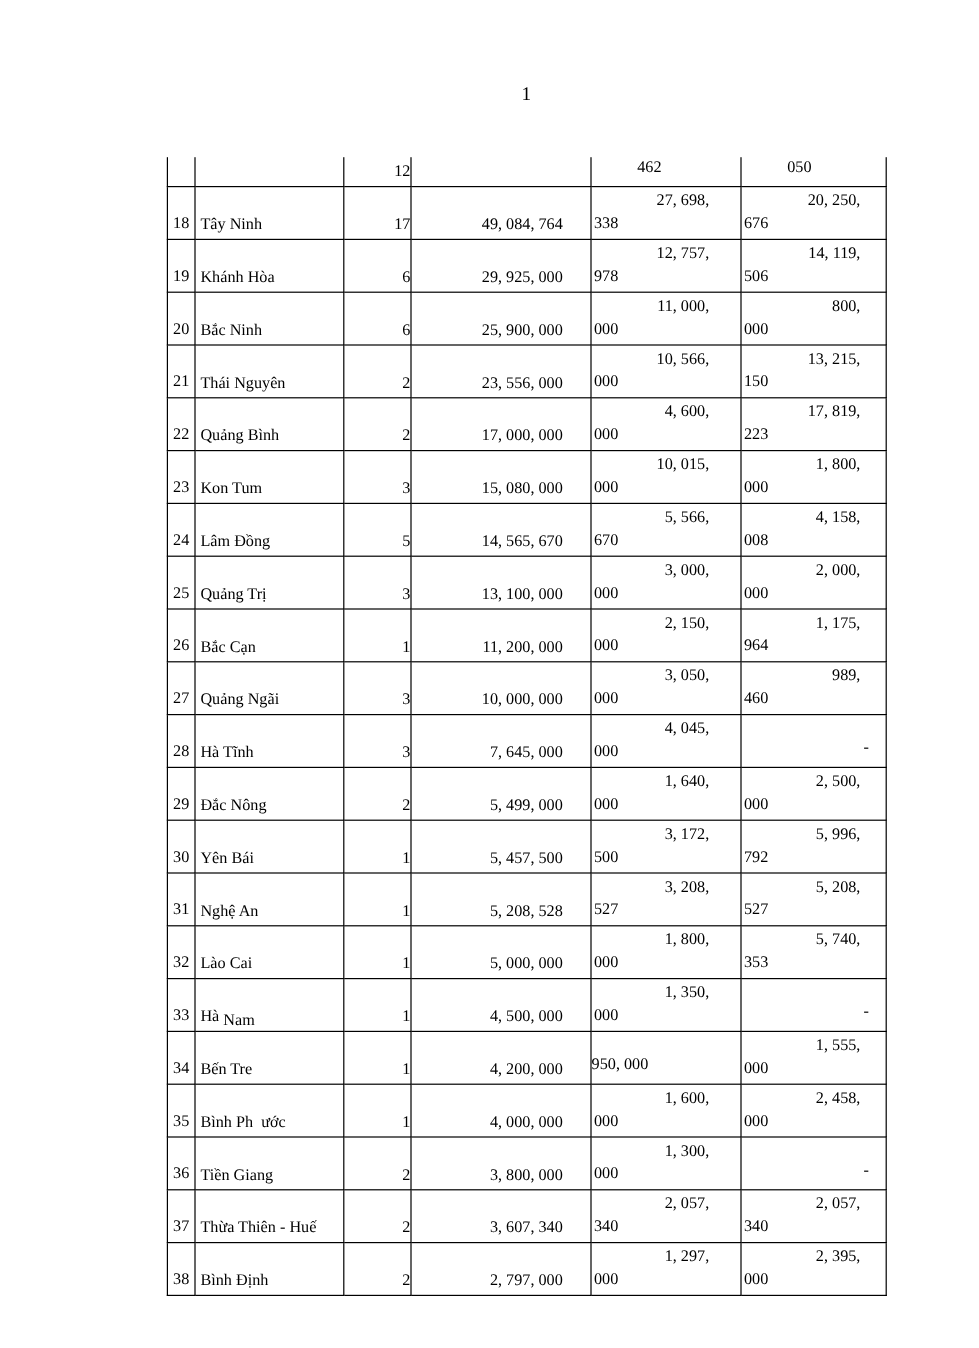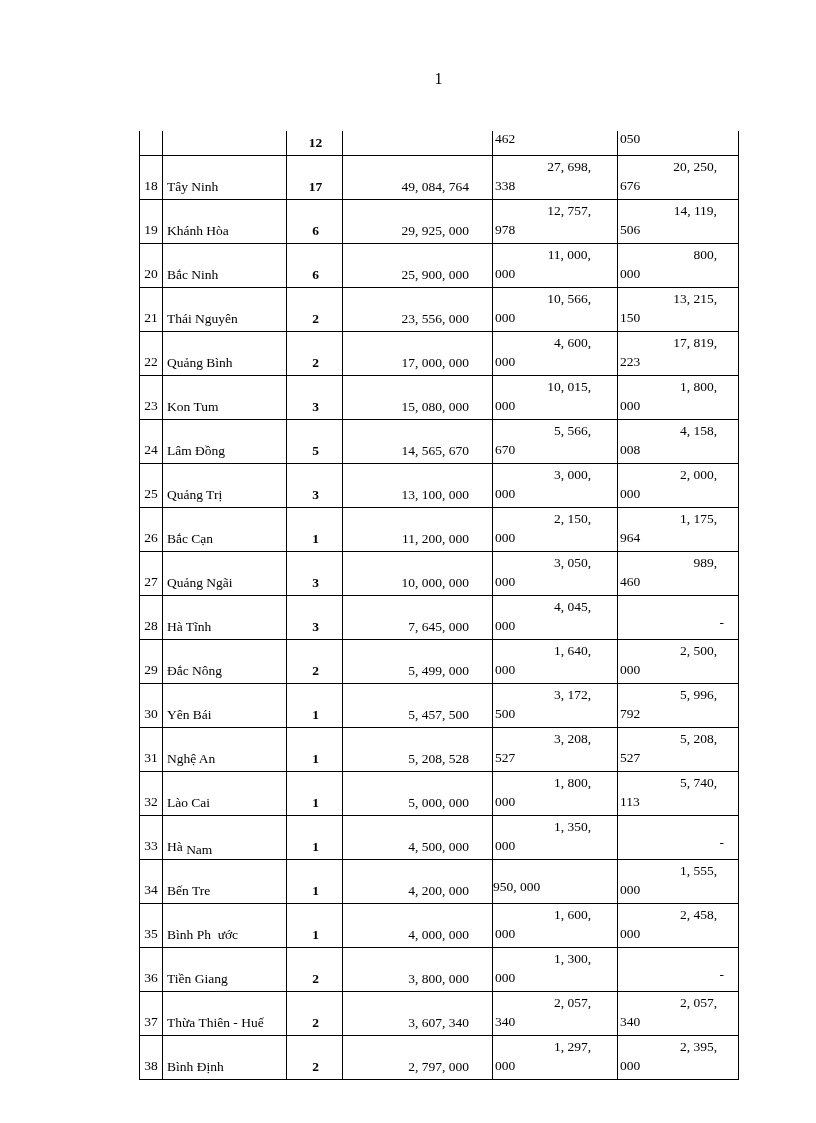--- a/index.html
+++ b/index.html
@@ -52,27 +52,27 @@
     font-size: 13.5px;
     line-height: 19px;
     vertical-align: bottom;
     overflow: hidden;
   }
   tr.cont-row td { border-top: none; height: 20px; }
   tr.data-row td { height: 39px; }
 
   td.cell-no    { text-align: center; padding-bottom: 4px; }
   td.cell-name  { text-align: left; padding: 0 0 3px 4px; white-space: pre; }
-  td.cell-count { text-align: center; padding: 0 0 3px 2px; font-weight: bold; }
+  td.cell-count { text-align: right; padding: 0 0 3px 2px; }
   td.cell-total { text-align: right; padding: 0 23px 3px 0; }
 
   td.cell-split { vertical-align: top; }
   .wrap { display: flex; flex-direction: column; }
   tr.data-row .wrap { height: 39px; }
-  tr.cont-row .wrap { height: 20px; }
+  tr.cont-row .wrap { height: 20px; margin-left: 36px; }
   .wrap.two { justify-content: space-between; }
   .wrap.one { justify-content: flex-end; }
 
   .line-top    { text-align: right; padding: 1px 26px 0 0; }
   td.cell-b .line-top { padding-right: 21px; font-family: Liberation Serif, serif; }
   .line-bottom { text-align: left; padding: 0 1px 3px 2px; }
   .line-sr     { padding: 0 4px 3px 0; }
   .line-dash   { text-align: right; padding: 0 14px 3px 0; }
 
   .name-part { position: relative; display: inline; }
@@ -367,21 +367,21 @@
           <td class="cell-total">5, 000, 000</td>
           <td class="cell-split cell-a">
             <div class="wrap two">
               <div class="line-top">1, 800,</div>
               <div class="line-bottom">000</div>
             </div>
           </td>
           <td class="cell-split cell-b">
             <div class="wrap two">
               <div class="line-top">5, 740,</div>
-              <div class="line-bottom">113</div>
+              <div class="line-bottom">353</div>
             </div>
           </td>
         </tr>
         <tr class="data-row">
           <td class="cell-no">33</td>
           <td class="cell-name"><span class="name-part">Hà </span><span class="name-part" style="top: 3px;">Nam</span></td>
           <td class="cell-count">1</td>
           <td class="cell-total">4, 500, 000</td>
           <td class="cell-split cell-a">
             <div class="wrap two">

